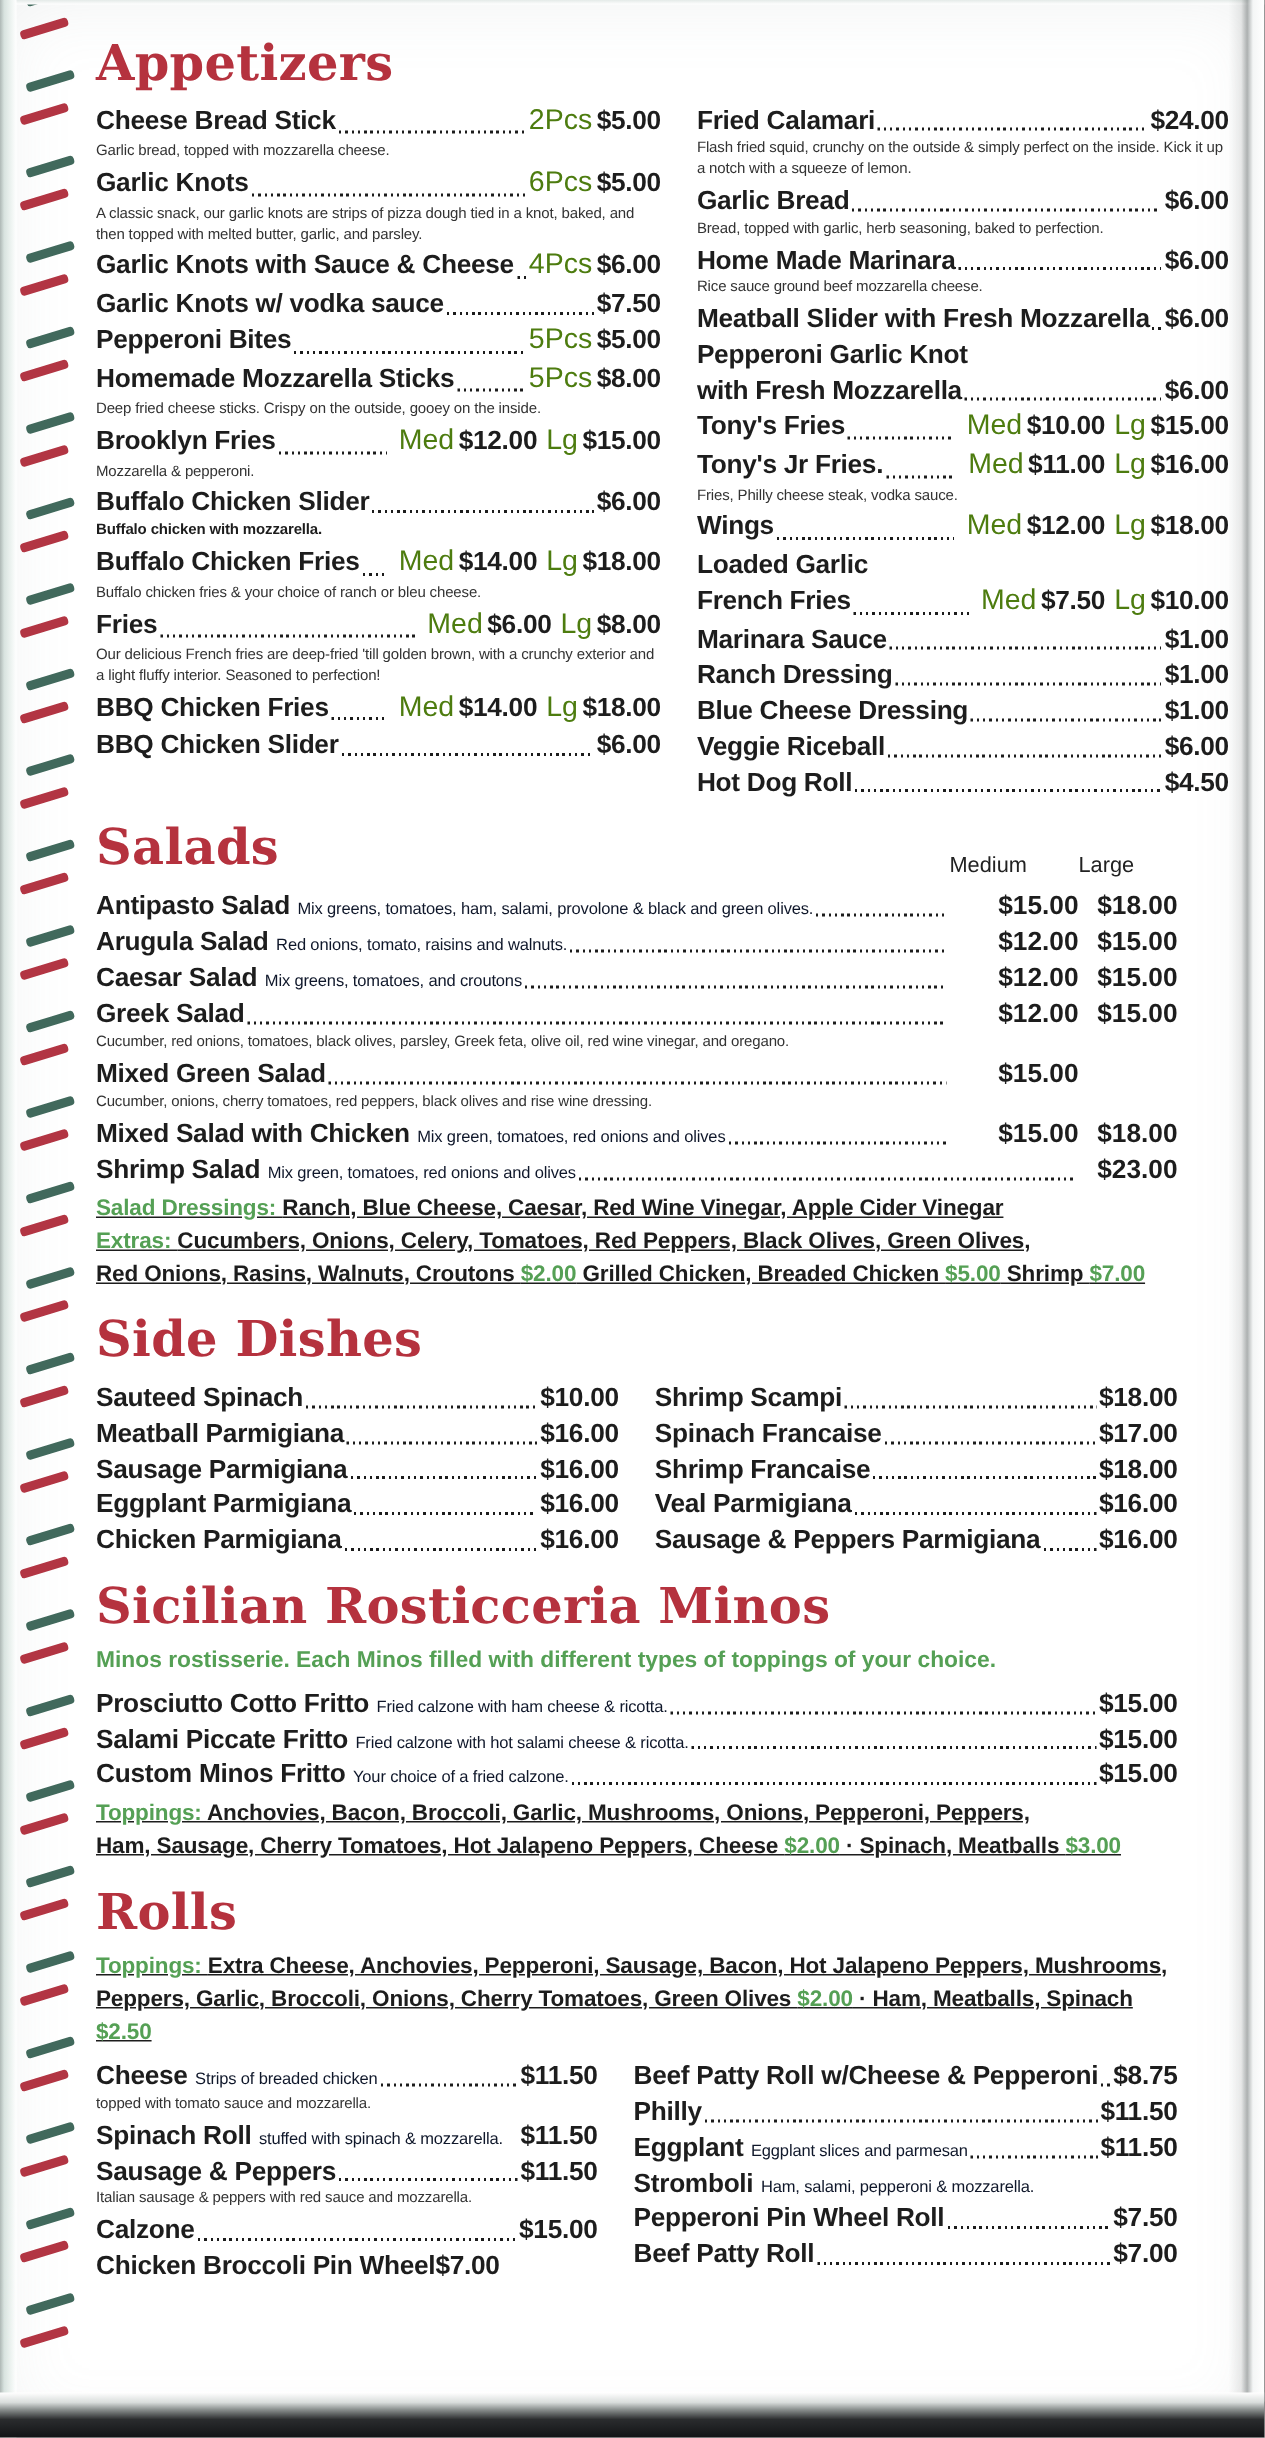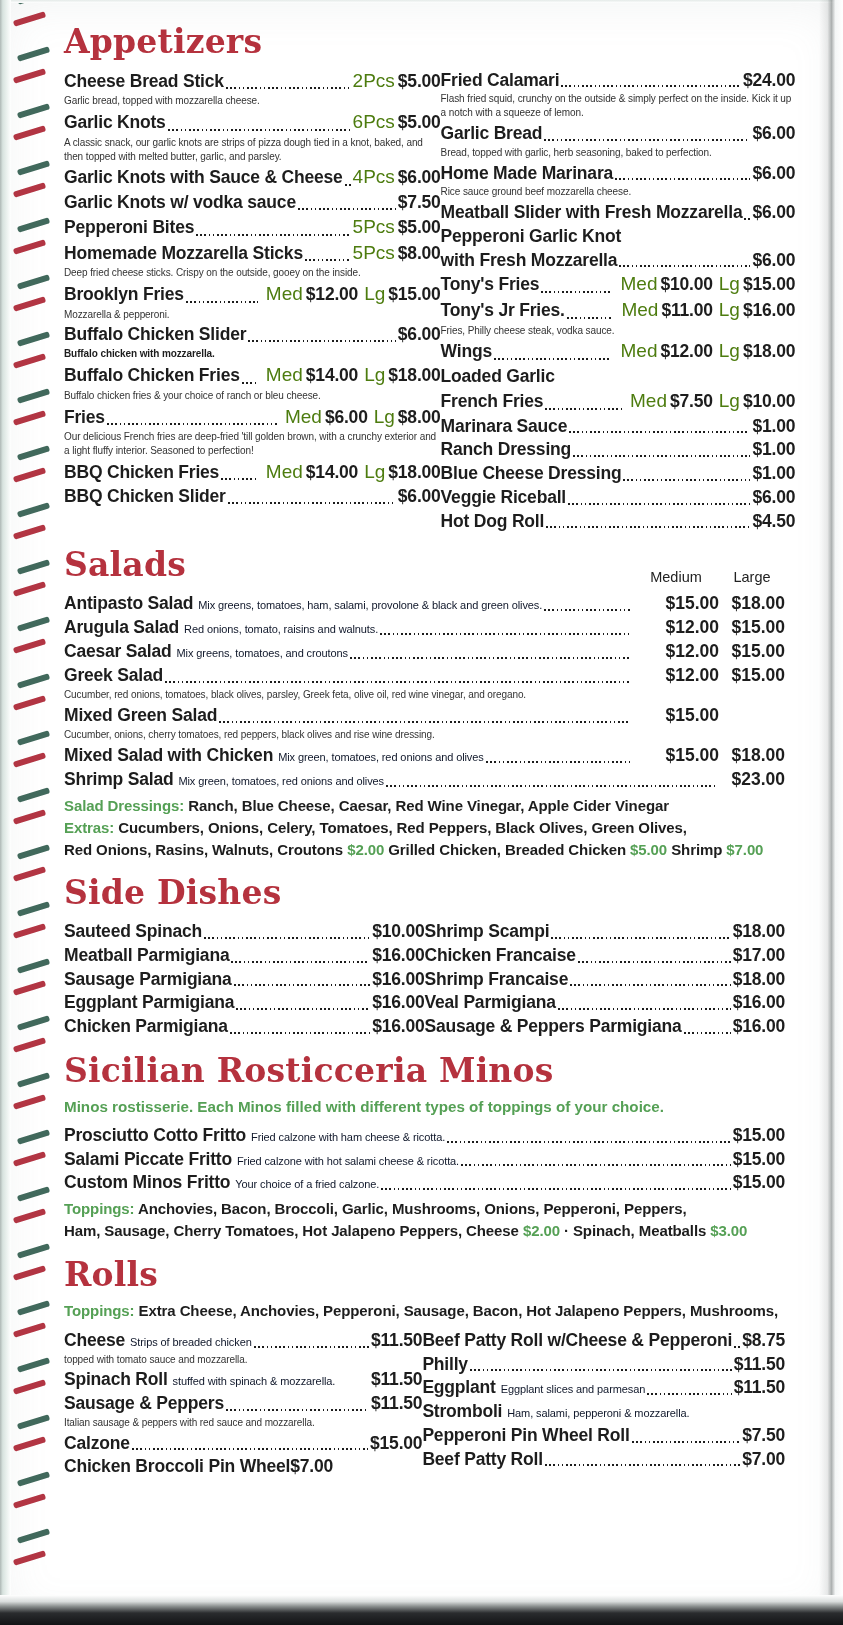--- a/index.html
+++ b/index.html
@@ -18,43 +18,43 @@
     background:linear-gradient(#ffffff 0,#d9dddc 22%,#8a8f8e 38%,#2a2c2e 60%,#121315 100%);}
   .edge-top{position:absolute;left:0;right:0;top:0;height:3px;background:linear-gradient(#e4eae8,#fff);z-index:3;}
   
   .dash{position:absolute;width:33px;height:6px;border-radius:2.5px;transform:rotate(-17deg);z-index:2;}
   
   .content{position:absolute;left:64px;right:58px;top:24px;z-index:1;}
   section{margin-bottom:15px;}
   .sec-head{display:flex;align-items:flex-end;}
   h2.sec-title{font-family:"DejaVu Serif", serif;font-weight:700;font-size:33px;line-height:1.08;
     color:#b5323e;margin:0 0 8px 0;letter-spacing:.2px;}
-  .two-col{display:grid;grid-template-columns:1fr 1fr;align-items:start;}
+  .two-col{display:grid;grid-template-columns:1fr 1fr;column-gap:24px;align-items:start;}
   .row{display:flex;align-items:baseline;line-height:1.3;margin-top:1px;}
   .nm{font-weight:700;font-size:17.5px;letter-spacing:-.2px;white-space:nowrap;}
   .idesc{font-weight:400;font-size:11px;color:#0f172a;margin-left:5px;white-space:nowrap;letter-spacing:-.1px;}
   .lead{flex:1 1 auto;min-width:6px;height:2px;align-self:flex-end;margin:0 2px 4px 2px;
     background-image:repeating-linear-gradient(90deg,#1c1c1c 0 1.6px,transparent 1.6px 4.2px);}
   .lead.nodots{background:none;}
   .sz{font-weight:400;font-size:19px;color:#4d7c0f;margin:0 3px 0 6px;white-space:nowrap;}
   .qty{margin-left:0;}
   .pr{font-weight:700;font-size:17.5px;letter-spacing:-.2px;white-space:nowrap;}
   .desc{font-weight:400;font-size:10px;color:#333;line-height:1.38;letter-spacing:-.1px;margin:1px 0 2px 0;}
   .desc.b{font-weight:700;color:#1d1d1d;}
   
   .salad-heads{display:flex;margin-left:auto;margin-bottom:6px;font-size:14.5px;color:#222;}
-  .salad-heads span{text-align:center;}
+  .salad-heads span{text-align:left;}
   .hm{width:86px;} .hl{width:66px;}
   .srow{display:flex;align-items:baseline;line-height:1.32;margin-top:1px;}
   .pm{width:86px;text-align:right;font-weight:700;font-size:17.5px;white-space:nowrap;}
   .pl{width:66px;text-align:right;font-weight:700;font-size:17.5px;white-space:nowrap;}
   .plempty{width:66px;}
   
   .subtitle{font-size:15.2px;font-weight:700;color:#55a055;margin:2px 0 6px 0;line-height:1.4;}
-  .note{font-size:15px;font-weight:700;color:#1d1d1d;line-height:1.45;letter-spacing:-.1px;}
+  .note{font-size:15px;font-weight:700;color:#1d1d1d;line-height:1.45;letter-spacing:-.1px;text-decoration:underline;}
   .note .g{color:#55a055;}
   .notes{margin-top:4px;}
 </style>
 </head>
 <body>
 
 <div class="photo">
   <div class="edge-top"></div>
   <div class="edge-left"></div>
   <div class="edge-right"></div>
@@ -401,21 +401,21 @@
               <span class="pr">$16.00</span>
             </div>
           </div>
         <div id="sd-right">
             <div class="row">
               <span class="nm">Shrimp Scampi</span>
               <span class="lead"></span>
               <span class="pr">$18.00</span>
             </div>
             <div class="row">
-              <span class="nm">Chicken Francaise</span>
+              <span class="nm">Spinach Francaise</span>
               <span class="lead"></span>
               <span class="pr">$17.00</span>
             </div>
             <div class="row">
               <span class="nm">Shrimp Francaise</span>
               <span class="lead"></span>
               <span class="pr">$18.00</span>
             </div>
             <div class="row">
               <span class="nm">Veal Parmigiana</span>
@@ -457,20 +457,21 @@
       <div id="minos-notes" class="notes">
           <div class="note"><span class="g">Toppings: </span><span>Anchovies, Bacon, Broccoli, Garlic, Mushrooms, Onions, Pepperoni, Peppers,</span></div>
           <div class="note"><span>Ham, Sausage, Cherry Tomatoes, Hot Jalapeno Peppers, Cheese </span><span class="g">$2.00</span><span> · Spinach, Meatballs </span><span class="g">$3.00</span></div>
         </div>
     </section>
 
     <section>
       <h2 class="sec-title">Rolls</h2>
       <div id="rolls-notes" class="notes" style="margin:0 0 6px 0">
           <div class="note"><span class="g">Toppings: </span><span>Extra Cheese, Anchovies, Pepperoni, Sausage, Bacon, Hot Jalapeno Peppers, Mushrooms,</span></div>
+          <div class="note"><span>Peppers, Garlic, Broccoli, Onions, Cherry Tomatoes, Green Olives </span><span class="g">$2.00</span><span> · Ham, Meatballs, Spinach </span><span class="g">$2.50</span></div>
         </div>
       <div class="two-col">
         <div id="rolls-left">
             <div class="row">
               <span class="nm">Cheese</span>
               <span class="idesc">Strips of breaded chicken</span>
               <span class="lead"></span>
               <span class="pr">$11.50</span>
             </div>
             <div class="desc">topped with tomato sauce and mozzarella.</div>

